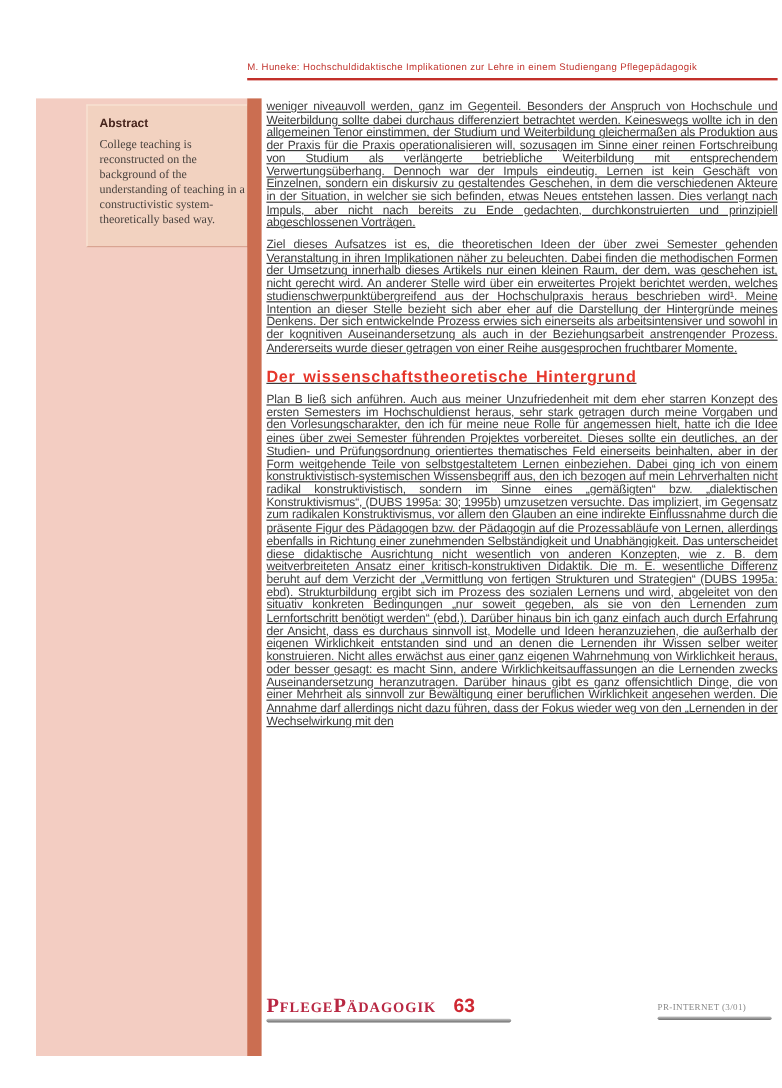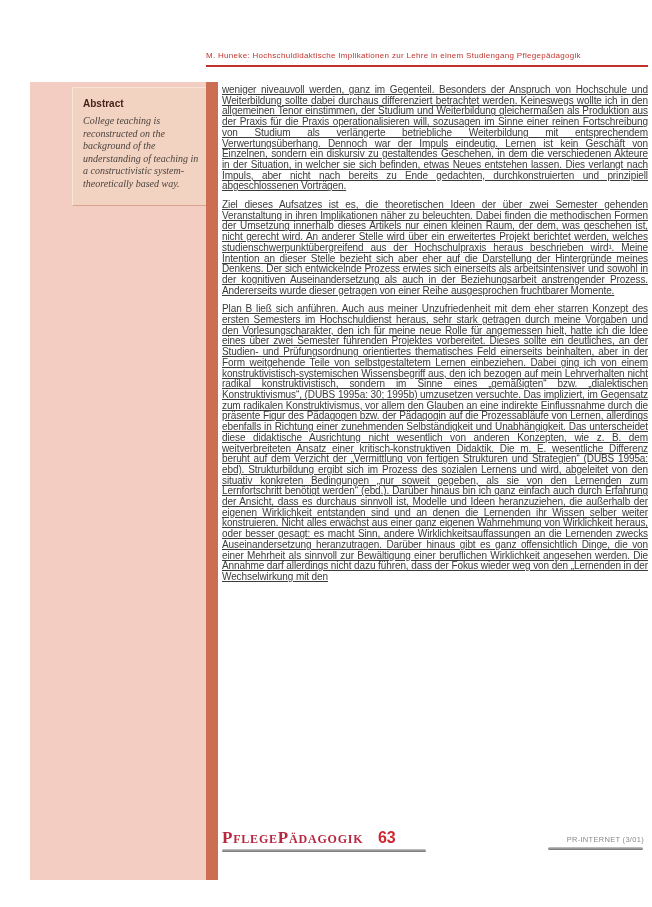--- a/index.html
+++ b/index.html
@@ -32,21 +32,21 @@
     background:#f2d2c0;
     border-top:1px solid #f9e4d6;border-left:1px solid #f9e4d6;
     border-right:1px solid #d9a492;border-bottom:1px solid #d9a492;
     padding:10px 10px 14px 10px;
     margin-left:26px;
   }
   .abstract-title{
     font-size:10px;font-weight:bold;color:#46241c;margin:0 0 6px 0;
   }
   .abstract-body{
-    font-family:"Liberation Serif", serif;font-style:italic;
+    font-family:"Liberation Serif", serif;
     font-size:10px;line-height:12.6px;color:#4a433f;margin:0;
   }
   
   .main-col{
     position:absolute;left:222px;top:85px;width:426px;
     color:#3b3b3b;font-size:10px;line-height:10.7px;text-decoration:underline;
   }
   .main-col p{margin:0 0 8px 0;text-align:justify;letter-spacing:-0.1px;}
   .section-heading{
     margin:13px 0 9px 0;
@@ -67,22 +67,23 @@
     font-size:16px;color:#cf2832;margin-left:10px;
     display:inline-block;vertical-align:baseline;
   }
   .footer-rule-left{
     position:absolute;left:222px;top:849px;width:204px;height:3px;
     background:linear-gradient(to bottom,#c8c8c8,#6e6e6e);
     border-radius:2px;
   }
   .issue-label{
     position:absolute;left:548px;top:835px;width:96px;
-    font-size:7.5px;color:#8a8a8a;text-align:right;letter-spacing:0.3px;
+    font-size:7.5px;color:#8a8a8a;text-align:left;letter-spacing:0.3px;
     white-space:nowrap;
+    font-family:Liberation Serif, serif;
   }
   .footer-rule-right{
     position:absolute;left:548px;top:847px;width:95px;height:3px;
     background:linear-gradient(to bottom,#c8c8c8,#6e6e6e);
     border-radius:2px;
   }
 </style>
 </head>
 <body>
 
@@ -93,20 +94,21 @@
   <div class="abstract-box">
     <p class="abstract-title">Abstract</p>
     <p class="abstract-body">College teaching is reconstructed on the background of the understanding of teaching in a constructivistic system-theoretically based way.</p>
   </div>
 </div>
 <div class="accent-bar"></div>
 
 <div class="main-col">
   <p>weniger niveauvoll werden, ganz im Gegenteil. Besonders der Anspruch von Hochschule und Weiterbildung sollte dabei durchaus differenziert betrachtet werden. Keineswegs wollte ich in den allgemeinen Tenor einstimmen, der Studium und Weiterbildung gleichermaßen als Produktion aus der Praxis für die Praxis operationalisieren will, sozusagen im Sinne einer reinen Fortschreibung von Studium als verlängerte betriebliche Weiterbildung mit entsprechendem Verwertungsüberhang. Dennoch war der Impuls eindeutig. Lernen ist kein Geschäft von Einzelnen, sondern ein diskursiv zu gestaltendes Geschehen, in dem die verschiedenen Akteure in der Situation, in welcher sie sich befinden, etwas Neues entstehen lassen. Dies verlangt nach Impuls, aber nicht nach bereits zu Ende gedachten, durchkonstruierten und prinzipiell abgeschlossenen Vorträgen.</p>
   <p>Ziel dieses Aufsatzes ist es, die theoretischen Ideen der über zwei Semester gehenden Veranstaltung in ihren Implikationen näher zu beleuchten. Dabei finden die methodischen Formen der Umsetzung innerhalb dieses Artikels nur einen kleinen Raum, der dem, was geschehen ist, nicht gerecht wird. An anderer Stelle wird über ein erweitertes Projekt berichtet werden, welches studienschwerpunktübergreifend aus der Hochschulpraxis heraus beschrieben wird¹. Meine Intention an dieser Stelle bezieht sich aber eher auf die Darstellung der Hintergründe meines Denkens. Der sich entwickelnde Prozess erwies sich einerseits als arbeitsintensiver und sowohl in der kognitiven Auseinandersetzung als auch in der Beziehungsarbeit anstrengender Prozess. Andererseits wurde dieser getragen von einer Reihe ausgesprochen fruchtbarer Momente.</p>
+  <h2 class="section-heading">Der wissenschaftstheoretische Hintergrund</h2>
   <p>Plan B ließ sich anführen. Auch aus meiner Unzufriedenheit mit dem eher starren Konzept des ersten Semesters im Hochschuldienst heraus, sehr stark getragen durch meine Vorgaben und den Vorlesungscharakter, den ich für meine neue Rolle für angemessen hielt, hatte ich die Idee eines über zwei Semester führenden Projektes vorbereitet. Dieses sollte ein deutliches, an der Studien- und Prüfungsordnung orientiertes thematisches Feld einerseits beinhalten, aber in der Form weitgehende Teile von selbstgestaltetem Lernen einbeziehen. Dabei ging ich von einem konstruktivistisch-systemischen Wissensbegriff aus, den ich bezogen auf mein Lehrverhalten nicht radikal konstruktivistisch, sondern im Sinne eines „gemäßigten“ bzw. „dialektischen Konstruktivismus“, (DUBS 1995a: 30; 1995b) umzusetzen versuchte. Das impliziert, im Gegensatz zum radikalen Konstruktivismus, vor allem den Glauben an eine indirekte Einflussnahme durch die präsente Figur des Pädagogen bzw. der Pädagogin auf die Prozessabläufe von Lernen, allerdings ebenfalls in Richtung einer zunehmenden Selbständigkeit und Unabhängigkeit. Das unterscheidet diese didaktische Ausrichtung nicht wesentlich von anderen Konzepten, wie z. B. dem weitverbreiteten Ansatz einer kritisch-konstruktiven Didaktik. Die m. E. wesentliche Differenz beruht auf dem Verzicht der „Vermittlung von fertigen Strukturen und Strategien“ (DUBS 1995a: ebd). Strukturbildung ergibt sich im Prozess des sozialen Lernens und wird, abgeleitet von den situativ konkreten Bedingungen „nur soweit gegeben, als sie von den Lernenden zum Lernfortschritt benötigt werden“ (ebd.). Darüber hinaus bin ich ganz einfach auch durch Erfahrung der Ansicht, dass es durchaus sinnvoll ist, Modelle und Ideen heranzuziehen, die außerhalb der eigenen Wirklichkeit entstanden sind und an denen die Lernenden ihr Wissen selber weiter konstruieren. Nicht alles erwächst aus einer ganz eigenen Wahrnehmung von Wirklichkeit heraus, oder besser gesagt: es macht Sinn, andere Wirklichkeitsauffassungen an die Lernenden zwecks Auseinandersetzung heranzutragen. Darüber hinaus gibt es ganz offensichtlich Dinge, die von einer Mehrheit als sinnvoll zur Bewältigung einer beruflichen Wirklichkeit angesehen werden. Die Annahme darf allerdings nicht dazu führen, dass der Fokus wieder weg von den „Lernenden in der Wechselwirkung mit den</p>
 </div>
 
 <div class="footer-left">
   <span class="journal-name">PflegePädagogik</span>
   <span class="journal-page-number">63</span>
 </div>
 <div class="footer-rule-left"></div>
 <div class="issue-label">PR-INTERNET (3/01)</div>
 <div class="footer-rule-right"></div>

